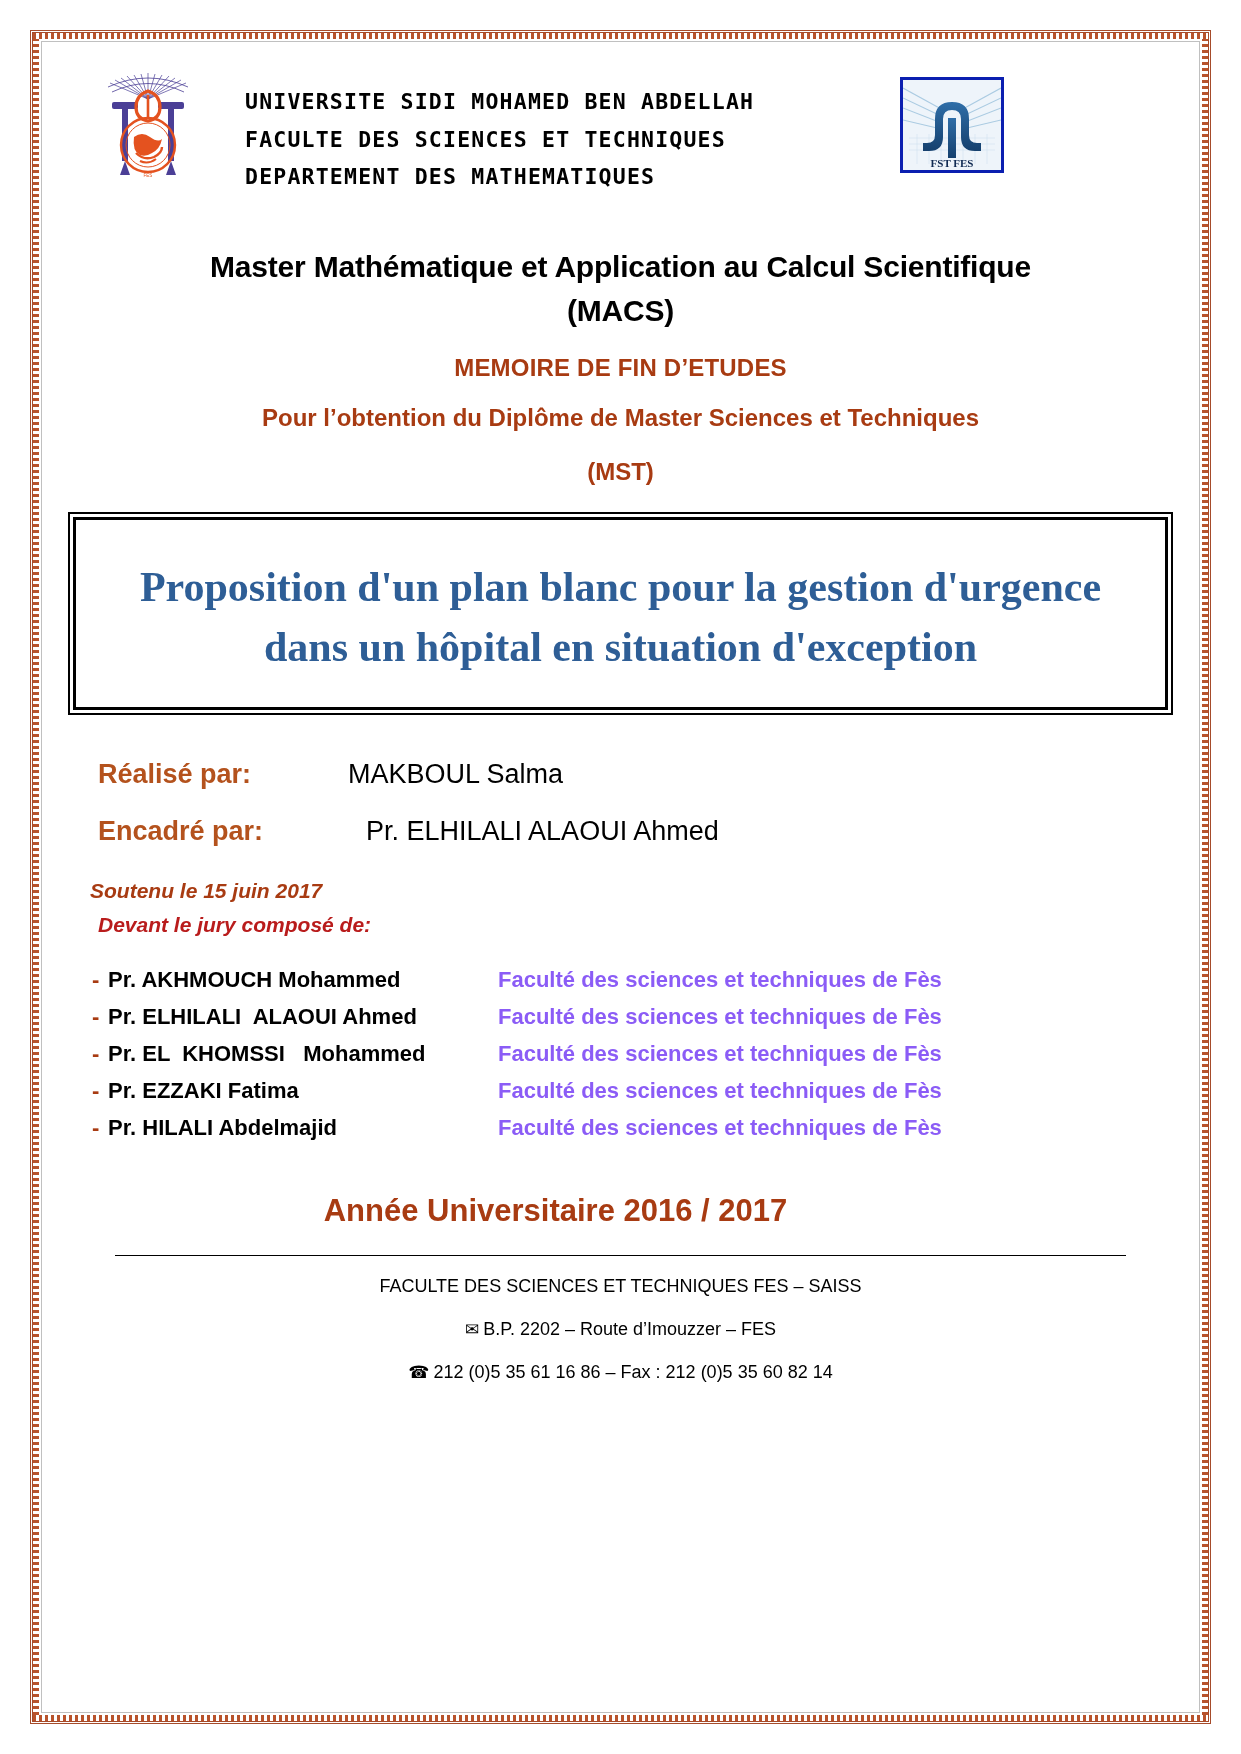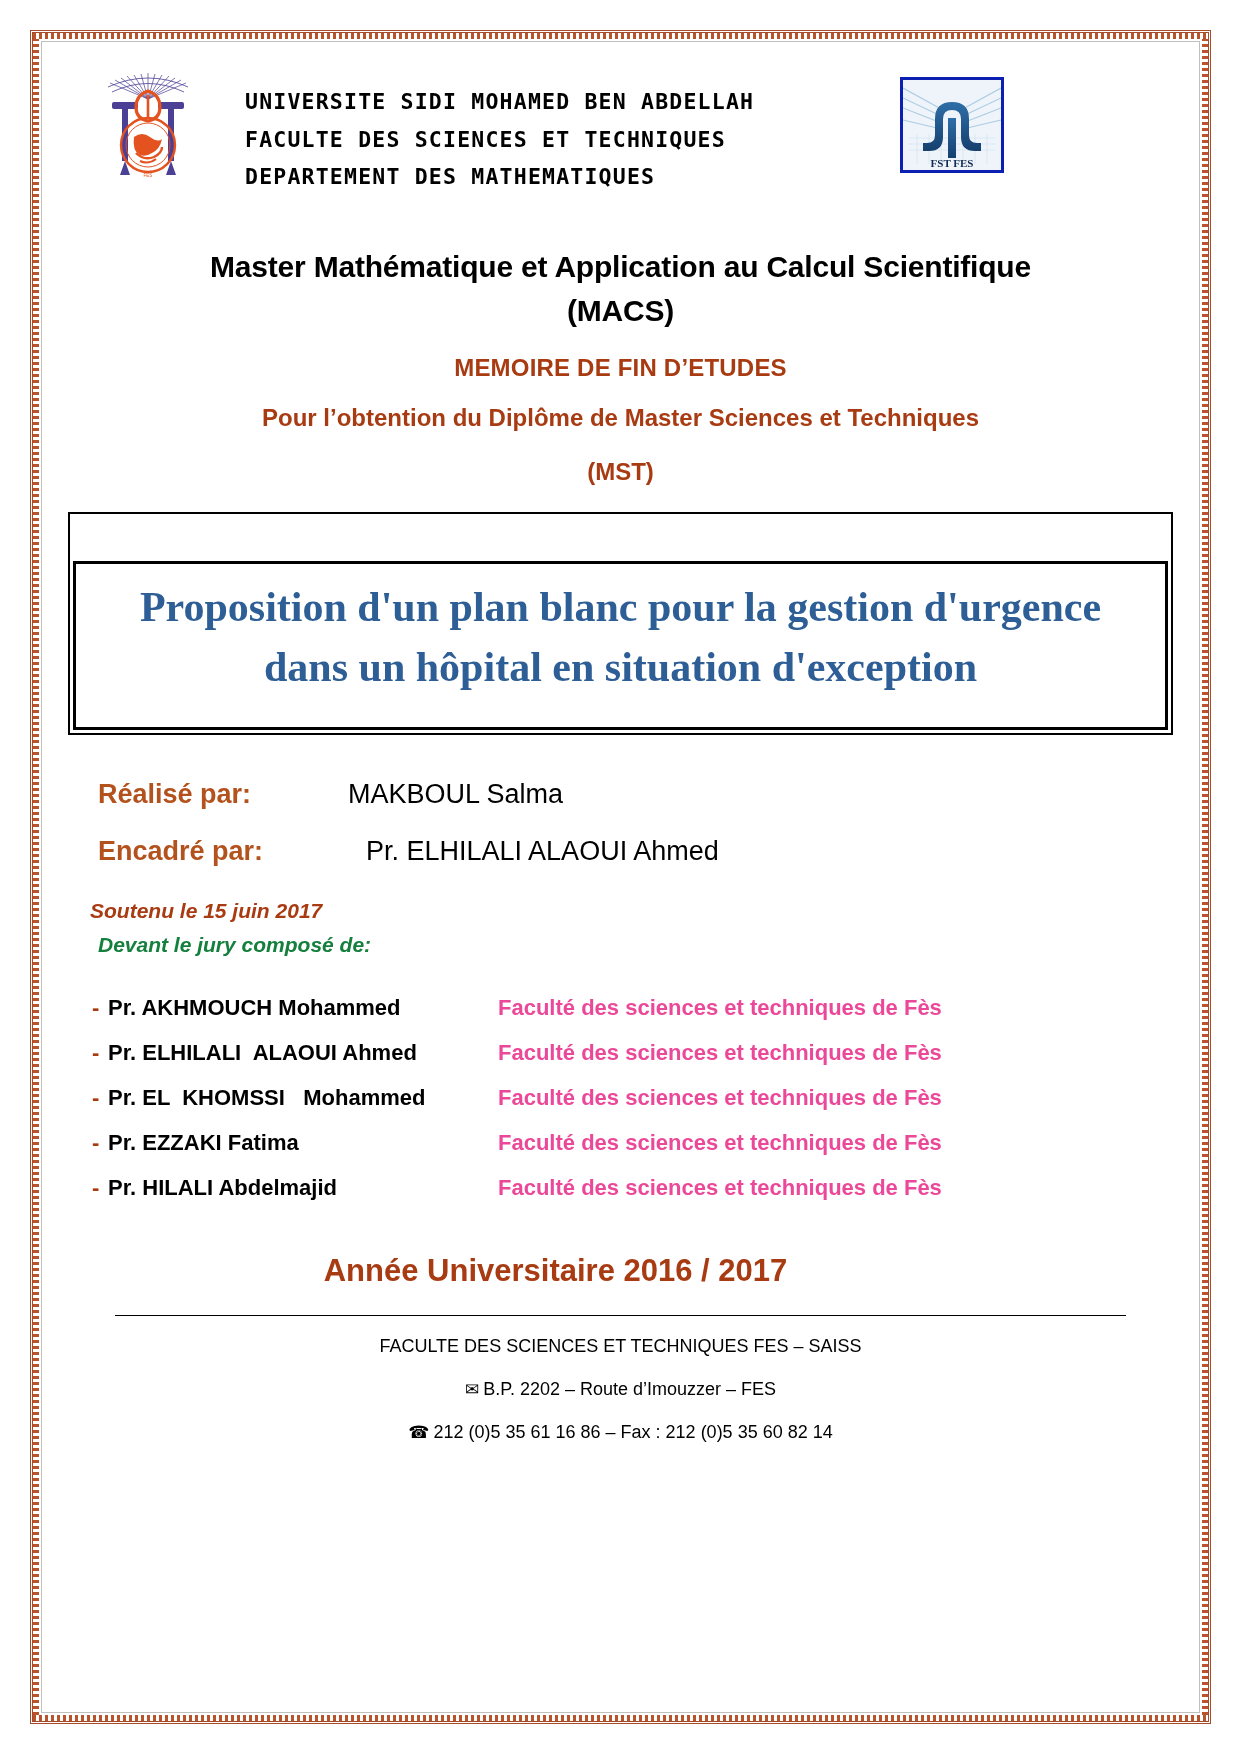--- a/index.html
+++ b/index.html
@@ -122,22 +122,21 @@
 
   
   .title-box-outer {
     margin: 22px 8px 0 8px;
     border: 2px solid #000000;
     padding: 3px;
     background: #ffffff;
   }
   .title-box-inner {
     border: 3px solid #000000;
-    padding: 14px 34px 30px 34px;
-    margin-top: 44px;
+    padding: 38px 34px 30px 34px;
   }
   .thesis-title {
     font-family: "Liberation Serif", serif;
     font-weight: bold;
     font-size: 42px;
     line-height: 1.42;
     color: #2e5e96;
     text-align: center;
   }
 
@@ -173,21 +172,21 @@
   }
   .defense-date {
     font-size: 21px;
     font-weight: bold;
     color: #a83b12;
     margin-bottom: 10px;
   }
   .defense-jury-intro {
     font-size: 21px;
     font-weight: bold;
-    color: #15803d;
+    color: #b91c1c;
     padding-left: 8px;
   }
 
   
   .jury {
     margin-top: 30px;
     padding-left: 32px;
   }
   .jury-row {
     display: flex;
@@ -205,22 +204,21 @@
     font-size: 22px;
     font-weight: bold;
     color: #000000;
     width: 390px;
     flex: 0 0 390px;
     white-space: pre;
   }
   .jury-affil {
     font-size: 22px;
     font-weight: bold;
-    color: #ec4899;
-    margin-top: 8px;
+    color: #8b5cf6;
   }
 
   
   .academic-year {
     margin-top: 52px;
     text-align: center;
     font-size: 31px;
     font-weight: bold;
     color: #a83b12;
     padding-right: 130px;

